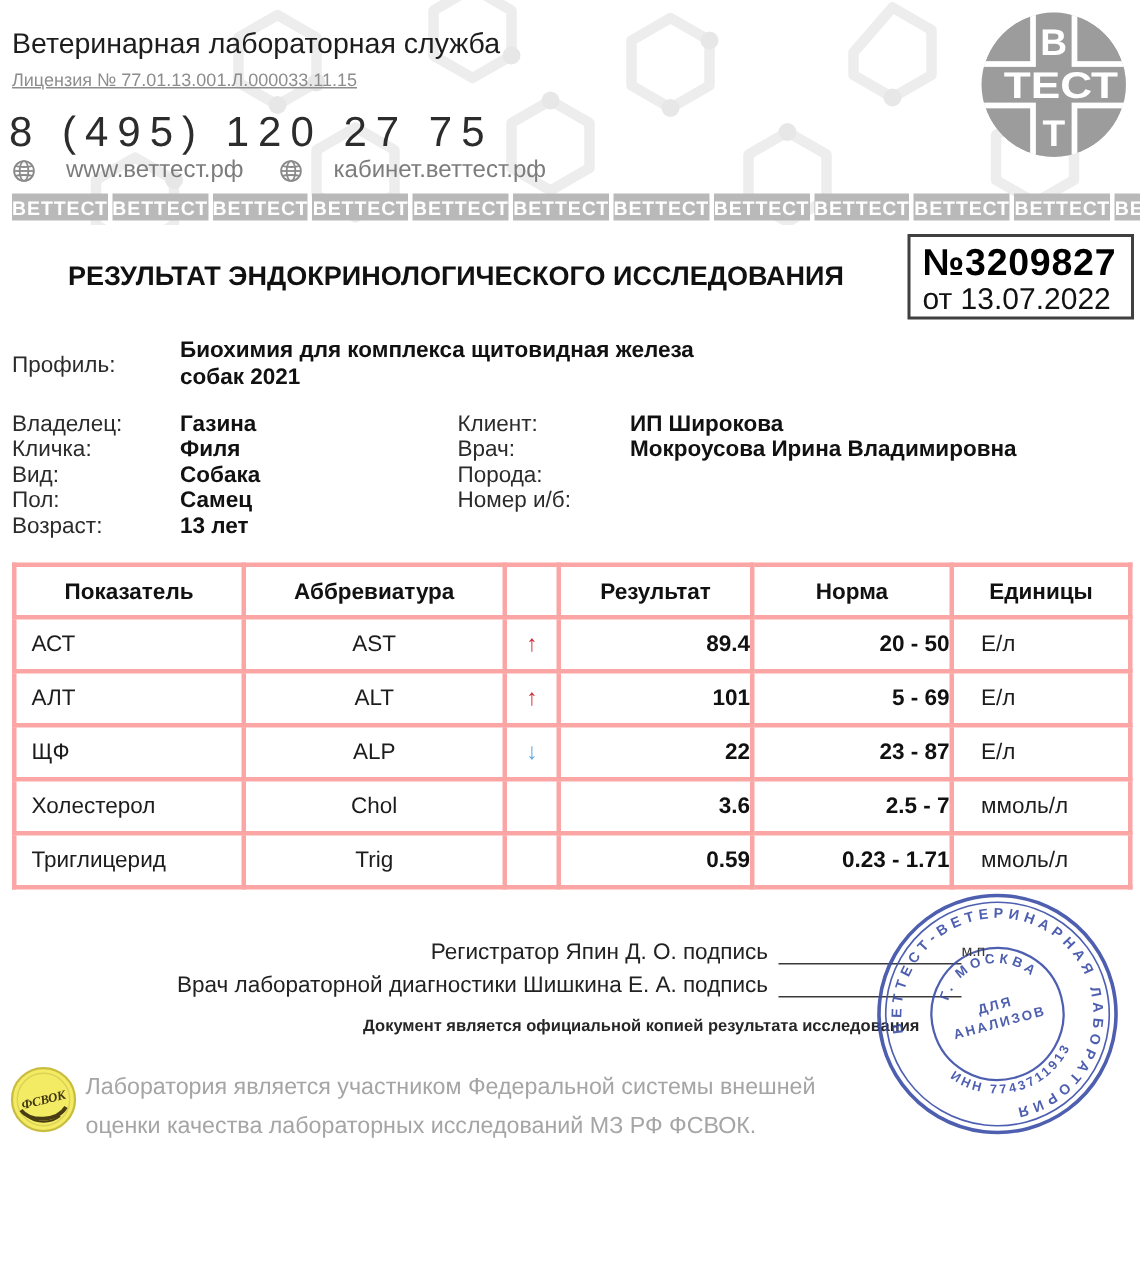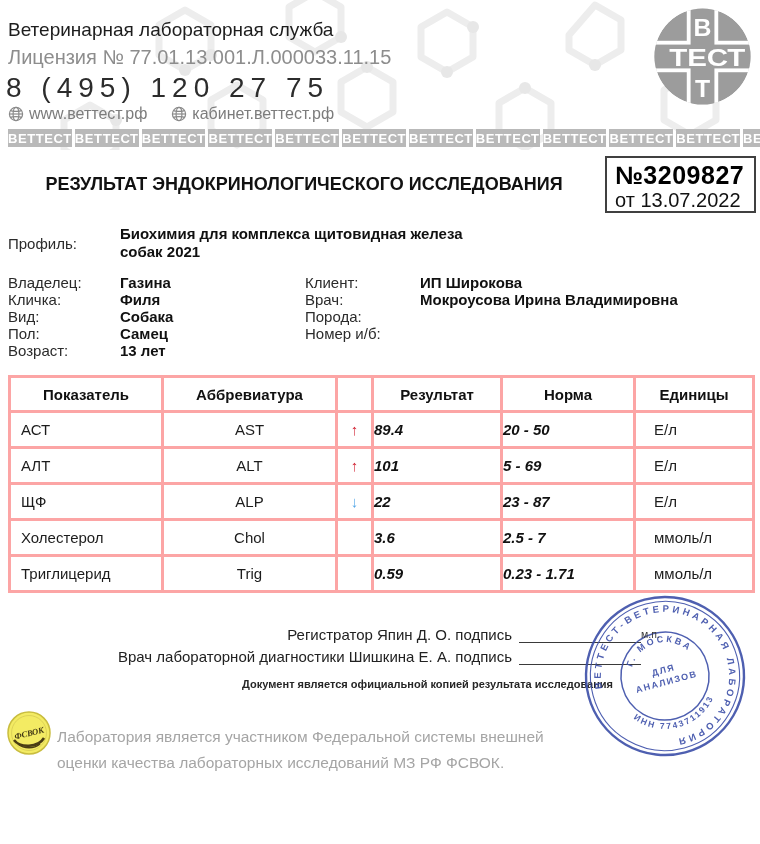--- a/index.html
+++ b/index.html
@@ -3,24 +3,24 @@
 <meta charset="utf-8">
 <style>
   * { margin:0; padding:0; box-sizing:border-box; }
   html,body { background:#fff; }
   body { font-family:"Liberation Sans","DejaVu Sans",sans-serif; color:#1c1c1c; }
   #page { position:relative; width:760px; height:844px; background:#fff; overflow:hidden; }
 
   
   .hexbg { position:absolute; left:0; top:0; z-index:0; }
   .org-name { position:absolute; left:8px; top:19px; font-size:19px; color:#1d1d1d; z-index:2; }
-  .license { position:absolute; left:8px; top:46px; font-size:20px; color:#8d8d8d; z-index:2; }
+  .license { position:absolute; left:8px; top:46px; font-size:12px; color:#8d8d8d; z-index:2;text-decoration:underline; }
   .phone { position:absolute; left:6px; top:72px; font-size:28px; letter-spacing:6px; color:#2c2c2c; z-index:2; }
   .urls { position:absolute; left:8px; top:105px; display:flex; gap:24px; align-items:center; font-size:16px; color:#7c7c7c; z-index:2; }
-  .url-item { display:flex; align-items:center; gap:5px; }
+  .url-item { display:flex; align-items:center; gap:20px; }
   .ribbon { position:absolute; left:8px; top:129px; width:744px; display:flex; gap:3px; z-index:2; }
   .ribbon span { flex:1; background:#b9b9b9; color:#fff; font-size:13px; font-weight:bold; letter-spacing:.6px; text-align:center; padding:2px 0 1px; }
   .logo { position:absolute; left:652px; top:6px; z-index:2; }
 
   
   .title { position:absolute; left:8px; top:174px; width:592px; text-align:center; font-size:18px; font-weight:bold; color:#111; }
   .num-box { position:absolute; left:605px; top:156px; width:151px; height:57px; border:2px solid #404040; padding:3px 8px; background:#fff; }
   .num-box .num { font-size:25px; font-weight:bold; letter-spacing:.5px; color:#000; }
   .num-box .date { font-size:20px; color:#111; margin-top:-1px; }
 
@@ -35,39 +35,39 @@
   .fields .l1{left:305px;} .fields .v1{left:420px;}
   .r0{top:0;} .r1{top:17px;} .r2{top:34px;} .r3{top:51px;} .r4{top:68px;}
 
   
   table.results { position:absolute; left:8px; top:375px; width:744px; border-collapse:collapse; table-layout:fixed; }
   table.results th, table.results td { border:3px solid #fca5a5; font-size:15px; height:36px; vertical-align:middle; }
   table.results th { font-weight:bold; text-align:center; color:#111; height:35px; }
   td.c-name { text-align:left; padding-left:10px; }
   td.c-abbr { text-align:center; }
   td.c-flag { text-align:center; }
-  td.c-res, td.c-norm { text-align:left; font-weight:bold; color:#111;font-style:italic; }
+  td.c-res, td.c-norm { text-align:right; font-weight:bold; color:#111; }
   td.c-units { text-align:left; padding-left:18px; }
   .arrow { font-size:15px; font-weight:bold; }
   .arrow.up { color:#d32b3a; }
   .arrow.down { color:#56a8e8; }
 
   
   .sigs { position:absolute; left:0; top:627px; width:641px; }
   .sig-row { display:flex; justify-content:flex-end; align-items:flex-end; gap:7px; height:16px; margin-bottom:6px; font-size:15px; color:#222; }
   .sig-rule { display:inline-block; width:122px; border-bottom:1.4px solid #3a3a3a; height:14px; }
   .mp { position:absolute; left:641px; top:628px; font-size:10.5px; color:#3a3a3a; z-index:3; }
   .copy-note { position:absolute; left:0; top:678px; width:613px; text-align:right; font-size:11px; font-weight:bold; color:#262626; }
 
   
   .stamp { position:absolute; left:580px; top:591px; z-index:2; opacity:.9; }
 
   
   .fsvok-logo { position:absolute; left:6px; top:710px; }
-  .footer-text { position:absolute; left:57px; top:712px; width:540px; font-size:15.5px; line-height:25.5px; color:#a5a5a5;margin-top:12px; }
+  .footer-text { position:absolute; left:57px; top:712px; width:540px; font-size:15.5px; line-height:25.5px; color:#a5a5a5; }
 </style>
 </head>
 <body>
 
 <div id="page">
 
   <svg class="hexbg" width="760" height="150" viewBox="0 0 760 150">
     <g fill="none" stroke="#ededed" stroke-width="7" stroke-linejoin="round">
       <polygon points="185,10 211,25 211,55 185,70 159,55 159,25"></polygon>
       <polygon points="237,85 263,100 263,130 237,145 211,130 211,100"></polygon>

